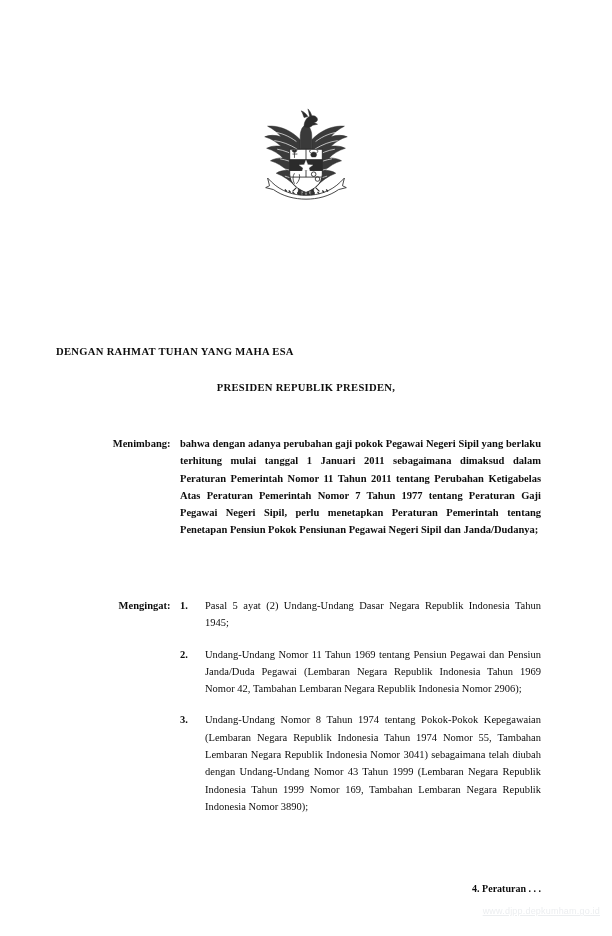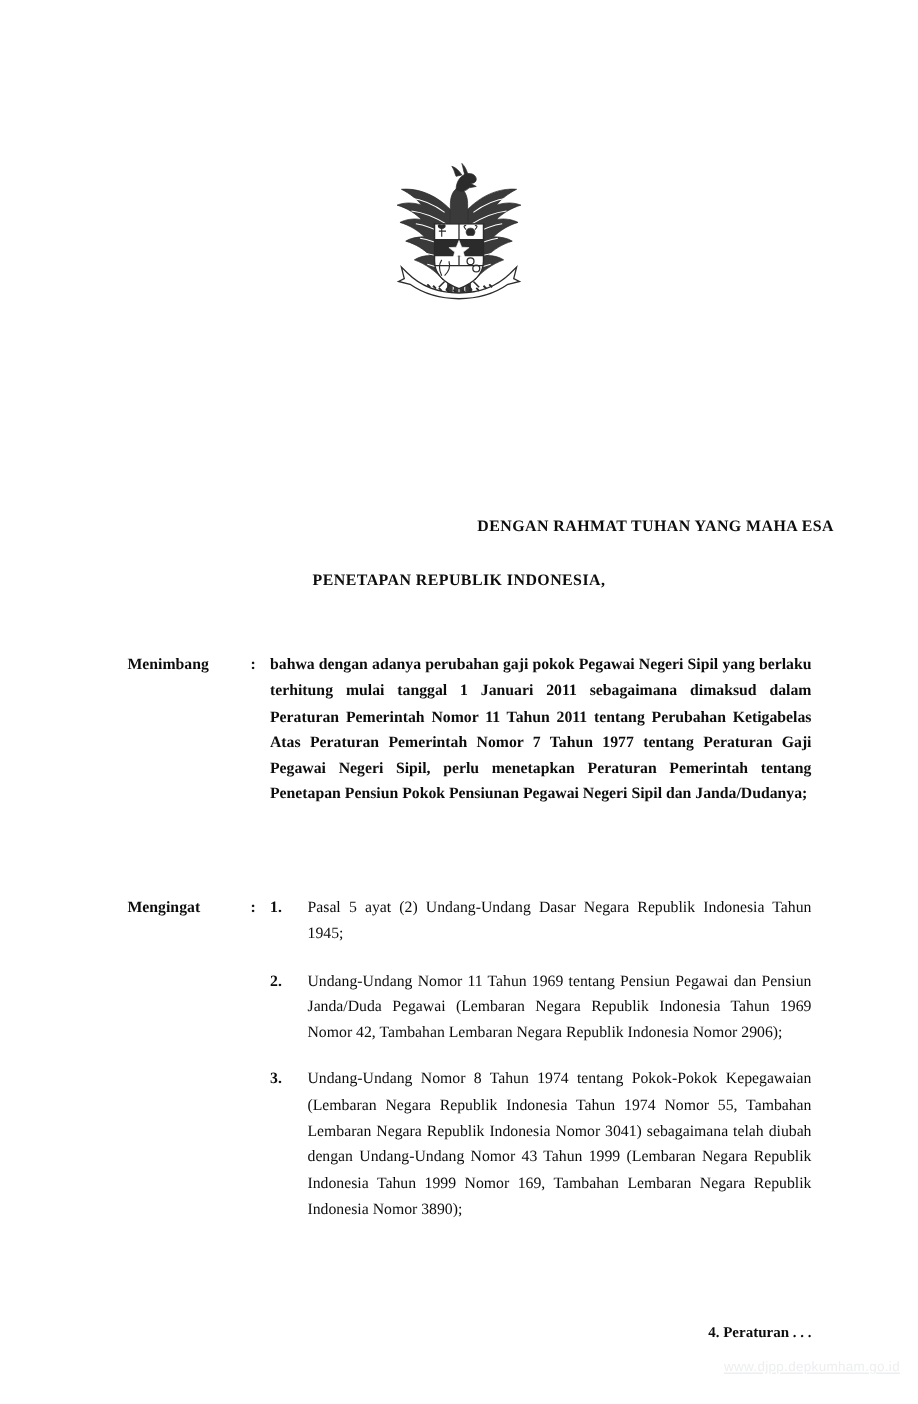--- a/index.html
+++ b/index.html
@@ -58,21 +58,21 @@
     font-size: 10.6px;
     letter-spacing: 0.1px;
   }
 
   
   .preamble-1 {
     position: absolute;
     top: 346px;
     left: 56px;
     width: 500px;
-    text-align: right;
+    text-align: left;
     font-weight: bold;
     font-size: 10.6px;
     letter-spacing: 0.3px;
   }
   .preamble-2 {
     position: absolute;
     top: 382px;
     left: 56px;
     width: 500px;
     text-align: center;
@@ -88,20 +88,21 @@
     width: 456px;
     display: flex;
     align-items: flex-start;
   }
   .clause-label {
     width: 82px;
     flex: 0 0 82px;
     font-weight: bold;
     font-size: 10.5px;
     line-height: 17.3px;
+    text-align: right;
   }
   .clause-colon {
     width: 13px;
     flex: 0 0 13px;
     font-weight: bold;
     font-size: 10.5px;
     line-height: 17.3px;
   }
   .clause-body {
     flex: 1 1 auto;
@@ -240,21 +241,21 @@
 
         <path d="M14 78 L10 74 L12 82 L8 84 L16 86 C26 93 38 96 50 96 C62 96 74 93 84 86 L92 84 L88 82 L90 74 L86 78 C76 88 63 92 50 92 C37 92 24 88 14 78 Z" fill="#ffffff" stroke="#2b2b2b" stroke-width="0.9"></path>
 
         <path d="M28 86 L30 88 M32 87 L34 89 M36 88.5 L38 90.5 M41 89.5 L43 91 M46 90 L48 91.5 M52 90 L54 91.5 M57 89.5 L59 91 M62 88.5 L64 90.5 M67 87 L69 89 M71 86 L73 88" stroke="#2b2b2b" stroke-width="1.3"></path>
       </g>
     </svg>
   </div>
 
 
   <div class="preamble-1">DENGAN RAHMAT TUHAN YANG MAHA ESA</div>
-  <div class="preamble-2">PENETAPAN REPUBLIK INDONESIA,</div>
+  <div class="preamble-2">PRESIDEN REPUBLIK PRESIDEN,</div>
 
   <div class="clause" style="top: 435px;">
     <div class="clause-label">Menimbang</div>
     <div class="clause-colon">:</div>
     <div class="clause-body">
       <p class="para last-natural">bahwa dengan adanya perubahan gaji pokok Pegawai Negeri Sipil yang berlaku terhitung mulai tanggal 1 Januari 2011 sebagaimana dimaksud dalam Peraturan Pemerintah Nomor 11 Tahun 2011 tentang Perubahan Ketigabelas Atas Peraturan Pemerintah Nomor 7 Tahun 1977 tentang Peraturan Gaji Pegawai Negeri Sipil, perlu menetapkan Peraturan Pemerintah tentang Penetapan Pensiun Pokok Pensiunan Pegawai Negeri Sipil dan Janda/Dudanya;</p>
     </div>
   </div>
 
   <div class="clause" style="top: 597px;">

